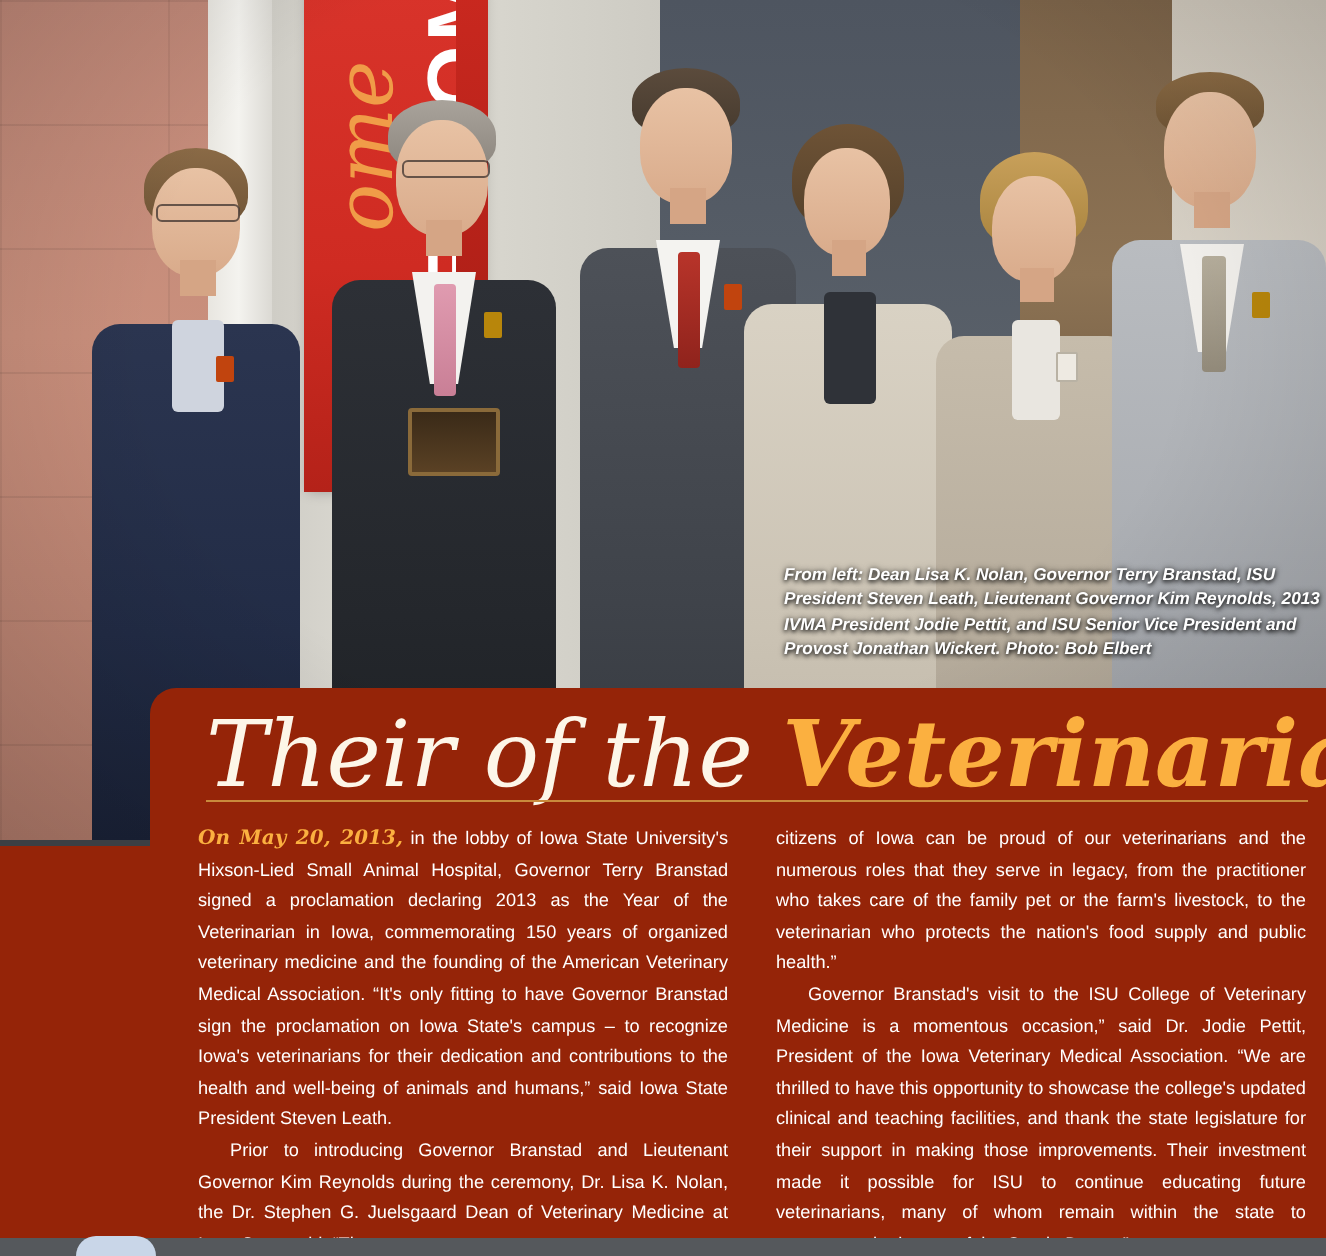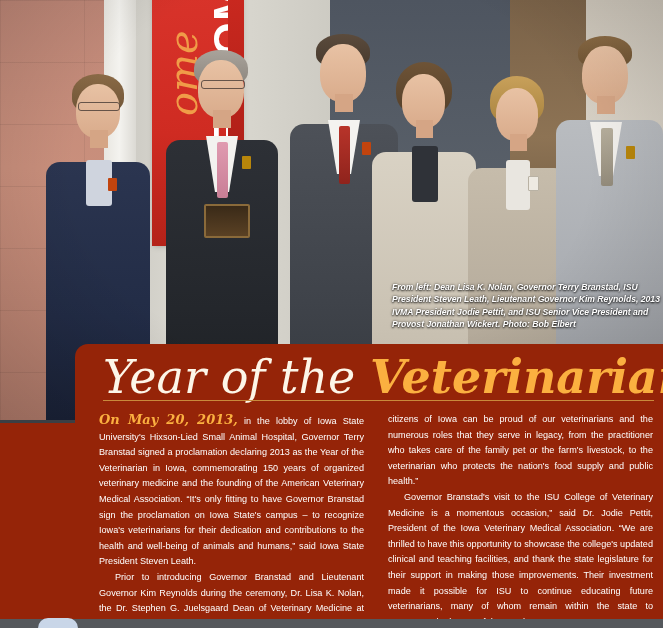--- a/index.html
+++ b/index.html
@@ -341,21 +341,21 @@
     line-height: 15.6px;
     text-align: justify;
   }
   .col p { margin: 0; }
   .col p + p { text-indent: 16px; }
   .lead-in {
     color: #fbb040;
     font-family: "DejaVu Serif", serif;
     font-style: italic;
     font-weight: bold;
-    font-size: 13px;
+    font-size: 10px;
   }
 
   
   .page-edge {
     position: absolute;
     left: 0; bottom: 0;
     width: 663px; height: 9px;
     background: #55585c;
   }
   .page-edge-dot {
@@ -450,21 +450,21 @@
     <div class="photo-vignette"></div>
   </div>
 
   <div class="caption">From left: Dean Lisa K. Nolan, Governor Terry Branstad, ISU President Steven Leath, Lieutenant Governor Kim Reynolds, 2013 IVMA President Jodie Pettit, and ISU Senior Vice President and Provost Jonathan Wickert. Photo: Bob Elbert</div>
 
   <div class="article-bottom-fill"></div>
 
   <div class="article">
 
     <div class="headline">
-      <span class="h-white">Year of the </span><span class="h-gold">Veterinarian</span>
+      <span class="h-white">Their of the </span><span class="h-gold">Veterinarian</span>
     </div>
 
     <div class="rule"></div>
 
     <div class="columns">
 
       <div class="col">
         <p><span class="lead-in">On May 20, 2013,</span><span> in the lobby of Iowa State University's Hixson-Lied Small Animal Hospital, Governor Terry Branstad signed a proclamation declaring 2013 as the Year of the Veterinarian in Iowa, commemorating 150 years of organized veterinary medicine and the founding of the American Veterinary Medical Association. “It's only fitting to have Governor Branstad sign the proclamation on Iowa State's campus – to recognize Iowa's veterinarians for their dedication and contributions to the health and well-being of animals and humans,” said Iowa State President Steven Leath.</span></p>
         <p>Prior to introducing Governor Branstad and Lieutenant Governor Kim Reynolds during the ceremony, Dr. Lisa K. Nolan, the Dr. Stephen G. Juelsgaard Dean of Veterinary Medicine at Iowa State said, “The</p>
       </div>

